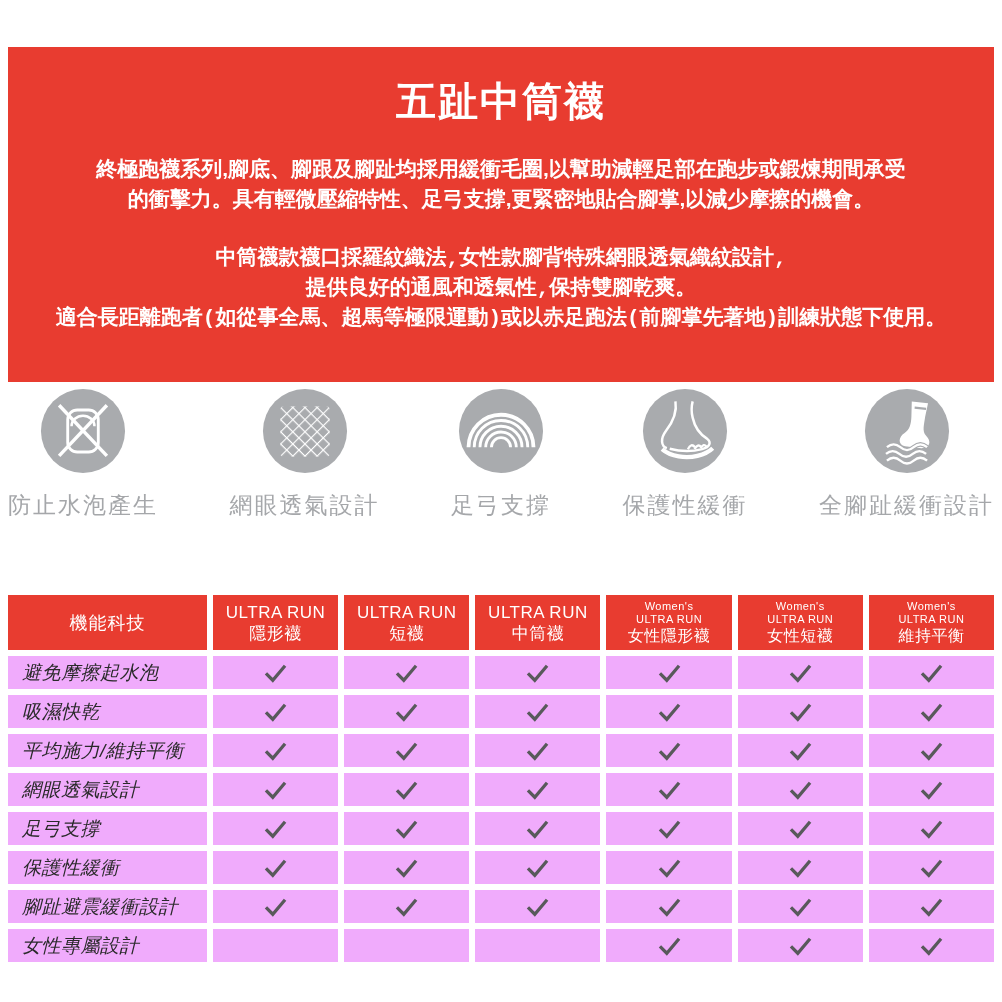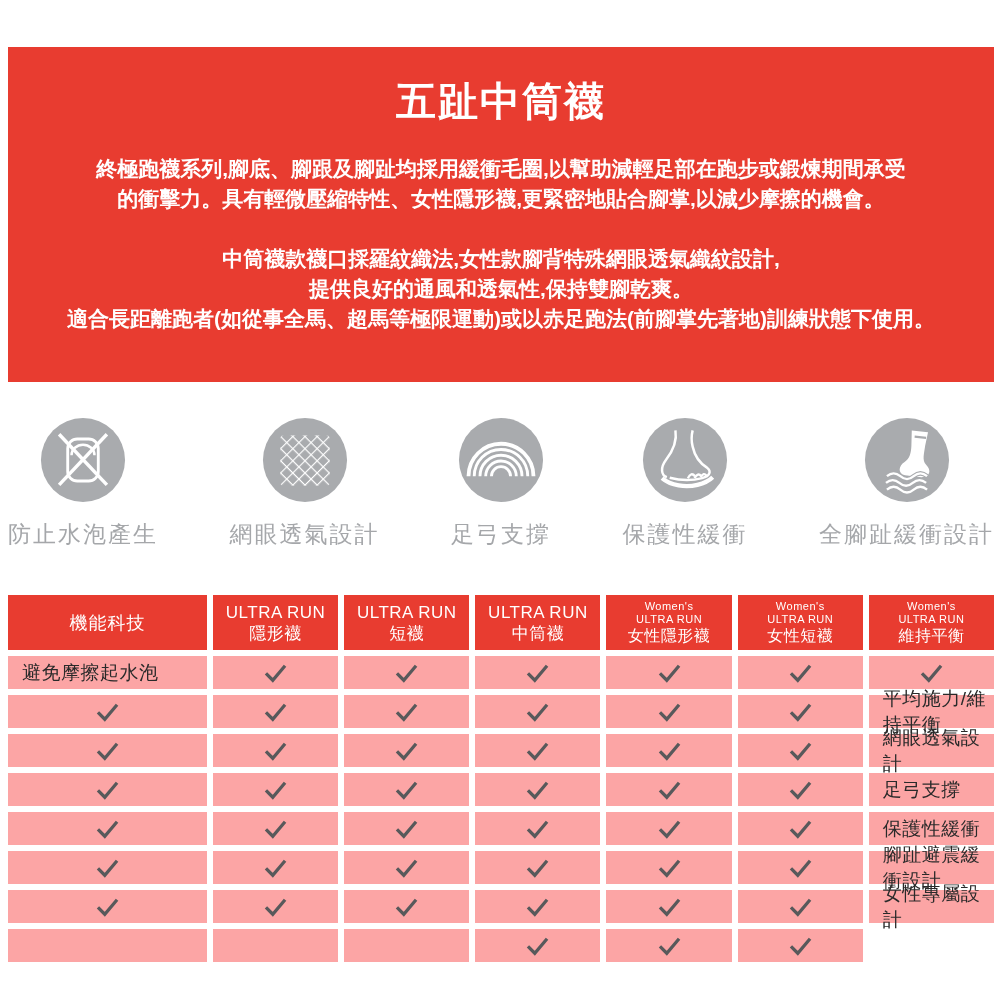--- a/index.html
+++ b/index.html
@@ -11,26 +11,26 @@
 
   
   .banner {
     position:absolute; left:8px; top:8px; width:986px; height:335px;
     background:#e83c30; color:#ffffff; text-align:center;margin-top:39px;
   }
   .banner h1 {
     margin:27px 0 0 0; font-size:40px; font-weight:bold; letter-spacing:2px;
   }
   .banner .intro { margin-top:25px; font-size:21px; font-weight:bold; line-height:30px; }
-  .banner .detail { margin-top:30px; font-size:21px; font-weight:bold; line-height:30px; }
+  .banner .detail { margin-top:30px; font-size:21px; font-weight:bold; line-height:30px;font-family:Liberation Mono, monospace; }
   .banner .line { display:block; }
 
   
   .icon-row {
-    position:absolute; left:8px; top:417px; width:986px;
+    position:absolute; left:8px; top:388px; width:986px;
     display:flex; justify-content:space-between; align-items:flex-start;text-align:right;
   }
   .feature { display:flex; flex-direction:column; align-items:center; }
   .feature .fi { width:86px; height:86px; display:block; }
   .feature .fi svg { width:86px; height:86px; display:block; }
   .feature .fl {
     margin-top:16px; font-size:23px; color:#a5a7aa; letter-spacing:2px; white-space:nowrap;
   }
 
   
@@ -44,38 +44,38 @@
   .th {
     background:#e83c30; color:#ffffff;
     display:flex; flex-direction:column; align-items:center; justify-content:center;
     text-align:center;
   }
   .th.corner { font-size:18px; letter-spacing:1px; }
   .th .line { font-size:17px; line-height:21px; letter-spacing:0.5px; }
   .th.womens .line { font-size:11px; line-height:13px; }
   .th.womens .line:last-child { font-size:16px; line-height:20px; }
   .cell {
-    background:#fca5a5; display:flex; align-items:center; justify-content:center;
+    background:#f0abfc; display:flex; align-items:center; justify-content:center;font-style:italic;
   }
   .cell.label {
     justify-content:flex-start; padding-left:14px;
     font-size:19px; color:#2a2a2a; letter-spacing:0.5px;
   }
   .cell svg.check { width:25px; height:20px; display:block; }
 </style>
 </head>
 <body>
 
 <div class="page">
 
   <section class="banner">
     <h1>五趾中筒襪</h1>
     <div class="intro">
       <span class="line">終極跑襪系列,腳底、腳跟及腳趾均採用緩衝毛圈,以幫助減輕足部在跑步或鍛煉期間承受</span>
-      <span class="line">的衝擊力。具有輕微壓縮特性、女性隱形襪,更緊密地貼合腳掌,以減少摩擦的機會。</span>
+      <span class="line">的衝擊力。具有輕微壓縮特性、足弓支撐,更緊密地貼合腳掌,以減少摩擦的機會。</span>
     </div>
     <div class="detail">
       <span class="line">中筒襪款襪口採羅紋織法,女性款腳背特殊網眼透氣織紋設計,</span>
       <span class="line">提供良好的通風和透氣性,保持雙腳乾爽。</span>
       <span class="line">適合長距離跑者(如從事全馬、超馬等極限運動)或以赤足跑法(前腳掌先著地)訓練狀態下使用。</span>
     </div>
   </section>
 
   <section class="icon-row" id="iconRow">
       <div class="feature">
@@ -216,20 +216,21 @@
           </svg>
         </span>
       </div>
       <div class="cell">
         <span>
           <svg class="check" viewBox="0 0 26 22">
             <path d="M2.5 11.5 L10 19 L23.5 3" fill="none" stroke="#58595b" stroke-width="3.6"></path>
           </svg>
         </span>
       </div>
+      <div class="cell label">吸濕快乾</div>
       <div class="cell">
         <span>
           <svg class="check" viewBox="0 0 26 22">
             <path d="M2.5 11.5 L10 19 L23.5 3" fill="none" stroke="#58595b" stroke-width="3.6"></path>
           </svg>
         </span>
       </div>
       <div class="cell">
         <span>
           <svg class="check" viewBox="0 0 26 22">

